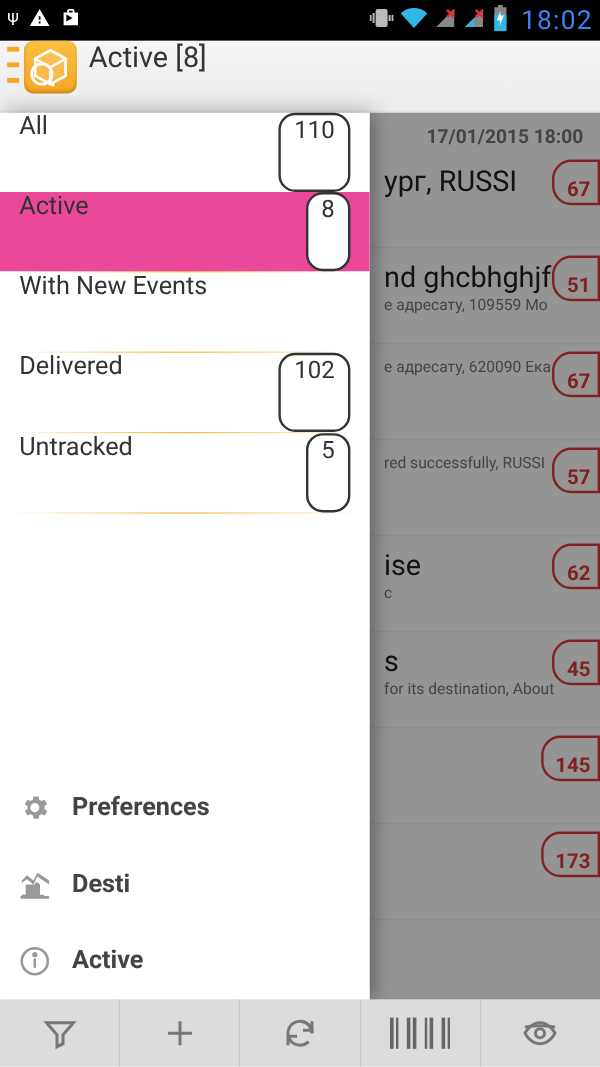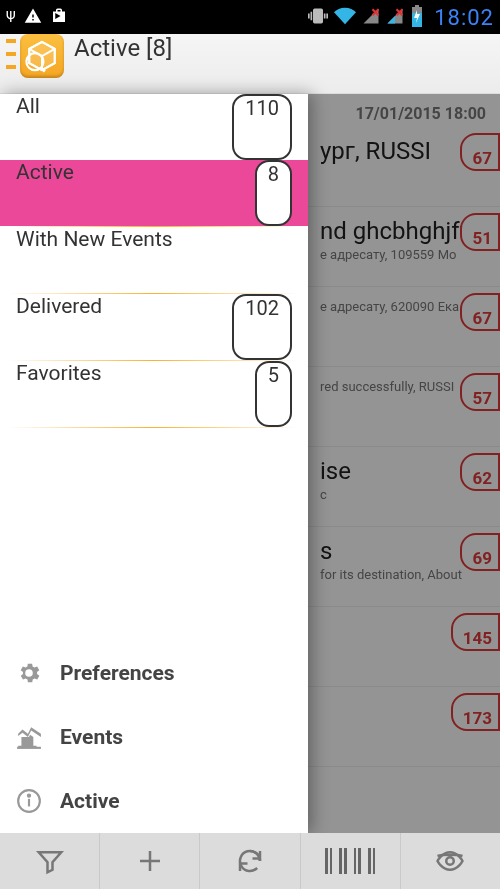--- a/index.html
+++ b/index.html
@@ -147,21 +147,21 @@
           <div class="badge">57</div>
         </div>
         <div class="row">
           <div class="frag-title">ise</div>
           <div class="frag-sub">с</div>
           <div class="badge">62</div>
         </div>
         <div class="row">
           <div class="frag-title">s</div>
           <div class="frag-sub">for its destination, About</div>
-          <div class="badge">69</div>
+          <div class="badge">45</div>
         </div>
         <div class="row">
           <div class="badge">145</div>
         </div>
         <div class="row">
           <div class="badge">173</div>
         </div>
       </div>
   </div>
 
@@ -181,21 +181,21 @@
         <div class="item">
           <span>With New Events</span>
         </div>
         <div class="sep"></div>
         <div class="item">
           <span>Delivered</span>
           <span class="count">102</span>
         </div>
         <div class="sep"></div>
         <div class="item">
-          <span>Favorites</span>
+          <span>Untracked</span>
           <span class="count">5</span>
         </div>
         <div class="sep"></div>
       </div>
     <div class="spacer"></div>
     <div class="bottom" id="drawer-bottom">
         <div class="bitem">
           <span class="bicon">
             <svg width="26" height="26" viewBox="0 0 24 24" fill="#999">
               <path d="M19.4 13a7.5 7.5 0 0 0 .1-1 7.5 7.5 0 0 0-.1-1l2.1-1.6-2-3.4-2.5 1a7.4 7.4 0 0 0-1.7-1l-.4-2.6h-4l-.4 2.6a7.4 7.4 0 0 0-1.7 1l-2.5-1-2 3.4L6.5 11a7.5 7.5 0 0 0-.1 1 7.5 7.5 0 0 0 .1 1l-2.1 1.6 2 3.4 2.5-1a7.4 7.4 0 0 0 1.7 1l.4 2.6h4l.4-2.6a7.4 7.4 0 0 0 1.7-1l2.5 1 2-3.4L19.4 13zM12 15.5A3.5 3.5 0 1 1 15.5 12 3.5 3.5 0 0 1 12 15.5z"></path>
@@ -204,21 +204,21 @@
           <span>Preferences</span>
         </div>
         <div class="bitem">
           <span class="bicon">
             <svg width="26" height="26" viewBox="0 0 24 24" fill="#999">
               <path d="M2 20h3v-8l5 4 3-6 3 2v8h3v2H2v-2zm3-8 5 4 3-6 3 2"></path>
               <path d="M1 21h22v2H1z"></path>
               <path d="M23 9 14 3l-3 6-5-4L2 9v2l4-3 5 4 3-6 9 6V9z"></path>
             </svg>
           </span>
-          <span>Events</span>
+          <span>Desti</span>
         </div>
         <div class="bitem">
           <span class="bicon">
             <svg width="26" height="26" viewBox="0 0 24 24" fill="none" stroke="#999" stroke-width="2">
               <circle cx="12" cy="12" r="10"></circle>
               <line x1="12" y1="10" x2="12" y2="17"></line>
               <circle cx="12" cy="7" r="1" fill="#999"></circle>
             </svg>
           </span>
           <span>Active</span>

